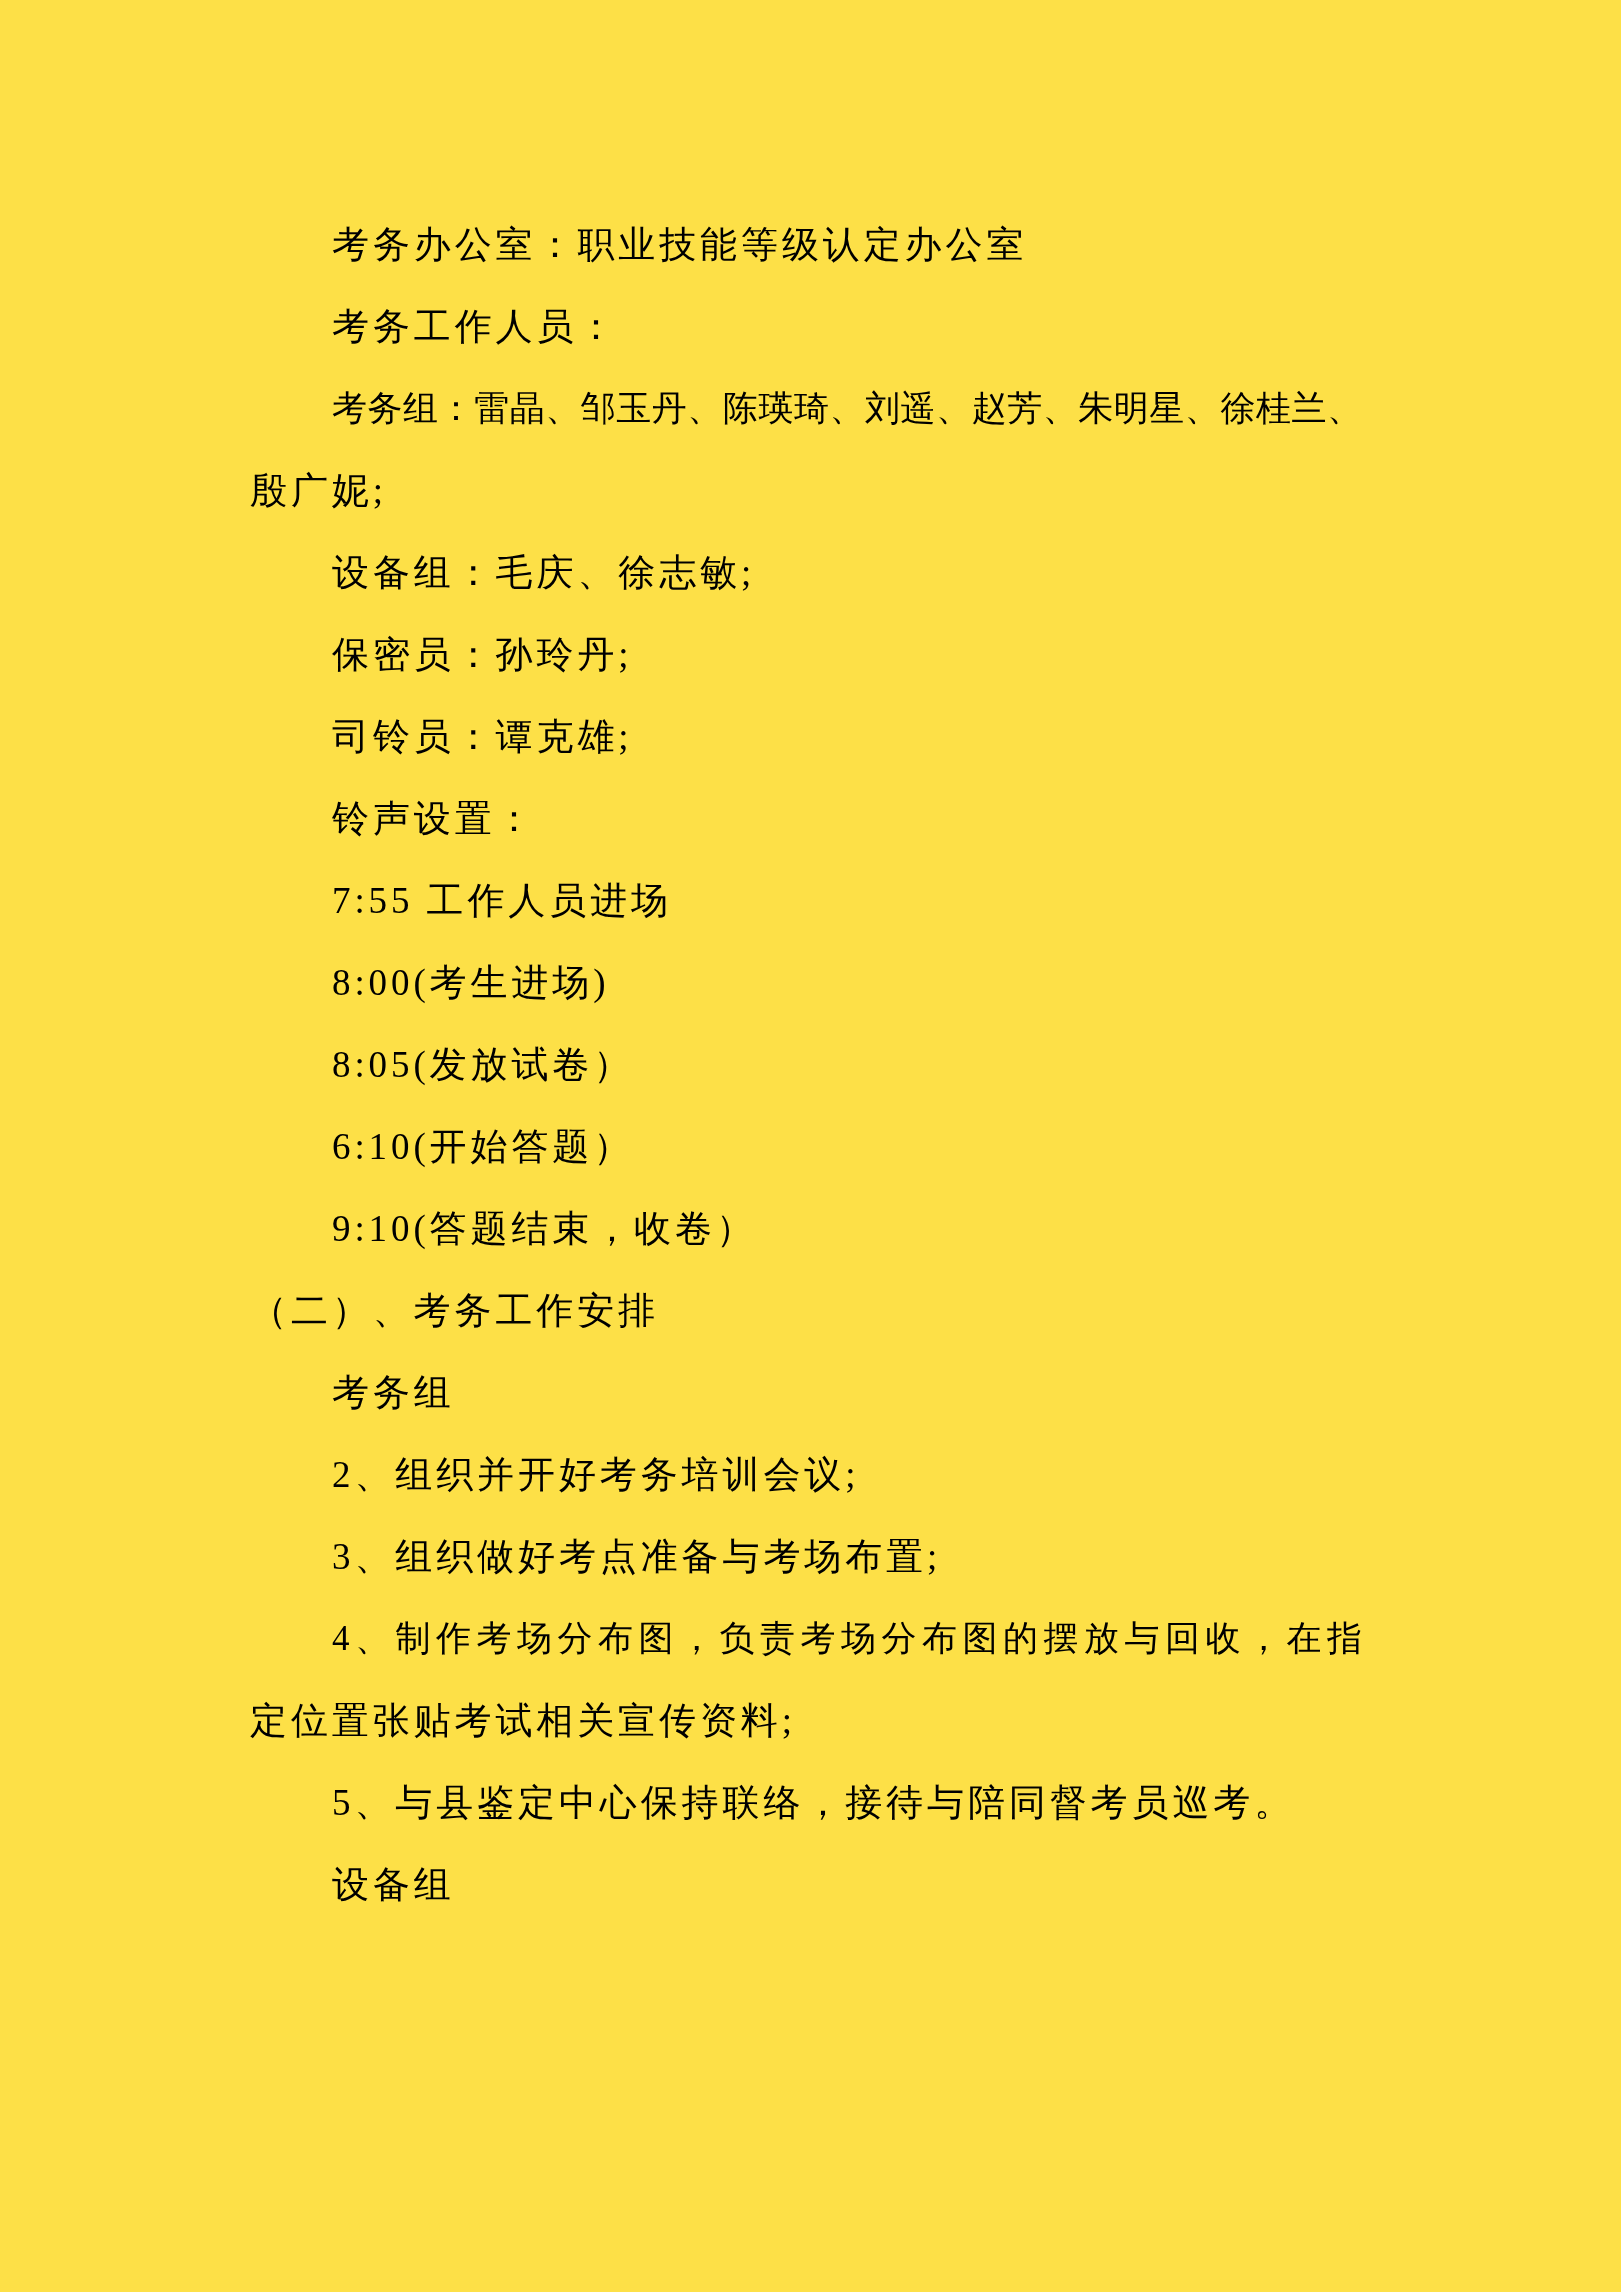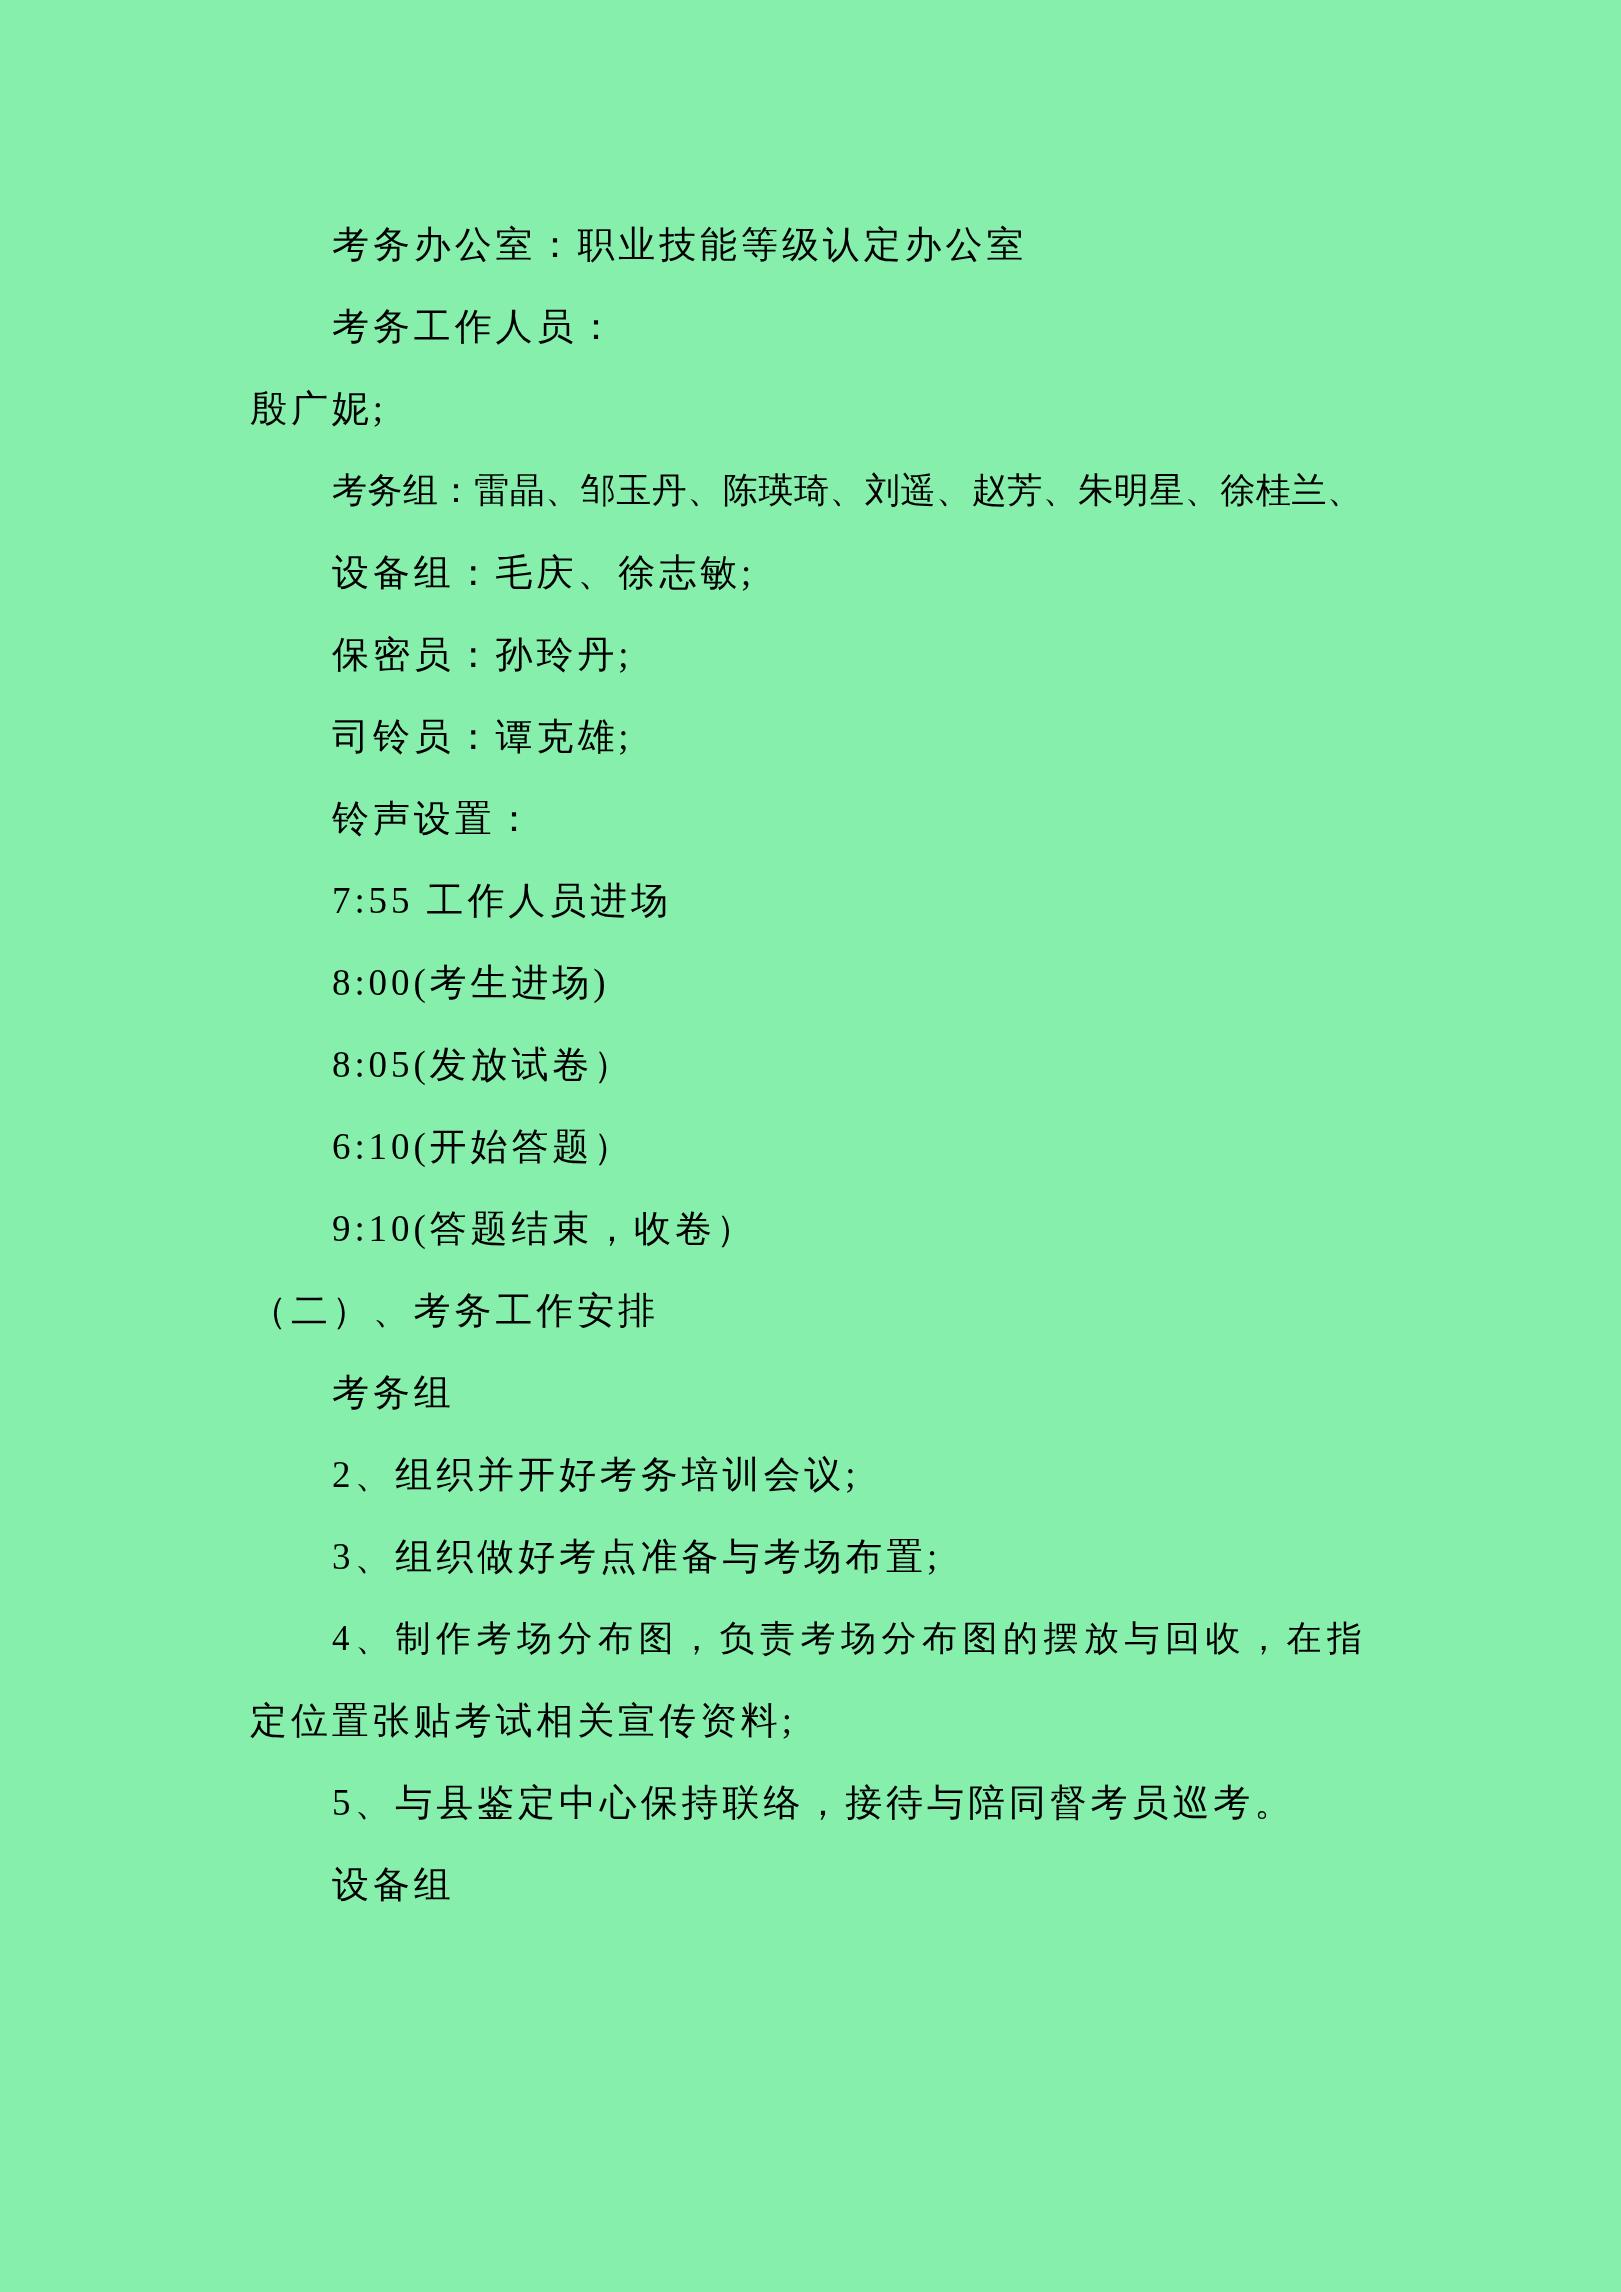--- a/index.html
+++ b/index.html
@@ -4,21 +4,21 @@
 <style>
   html, body {
     margin: 0;
     padding: 0;
     background: #ffffff;
   }
   .page {
     position: relative;
     width: 1621px;
     height: 2293px;
-    background: #86efac;
+    background: #fde047;
     overflow: hidden;
   }
   .content {
     position: absolute;
     left: 250px;
     top: 204px;
     width: 1112px;
   }
   .line {
     font-family: "Liberation Serif", "DejaVu Serif", serif;
@@ -45,22 +45,22 @@
     overflow: hidden;
   }
 </style>
 </head>
 <body>
 
 <div class="page">
   <div class="content" id="content">
       <div class="line indent">考务办公室：职业技能等级认定办公室</div>
       <div class="line indent">考务工作人员：</div>
+      <div class="line indent stretch">考务组：雷晶、邹玉丹、陈瑛琦、刘遥、赵芳、朱明星、徐桂兰、</div>
       <div class="line">殷广妮;</div>
-      <div class="line indent stretch">考务组：雷晶、邹玉丹、陈瑛琦、刘遥、赵芳、朱明星、徐桂兰、</div>
       <div class="line indent">设备组：毛庆、徐志敏;</div>
       <div class="line indent">保密员：孙玲丹;</div>
       <div class="line indent">司铃员：谭克雄;</div>
       <div class="line indent">铃声设置：</div>
       <div class="line indent">7:55 工作人员进场</div>
       <div class="line indent">8:00(考生进场)</div>
       <div class="line indent">8:05(发放试卷）</div>
       <div class="line indent">6:10(开始答题）</div>
       <div class="line indent">9:10(答题结束，收卷）</div>
       <div class="line bold">（二）、考务工作安排</div>

